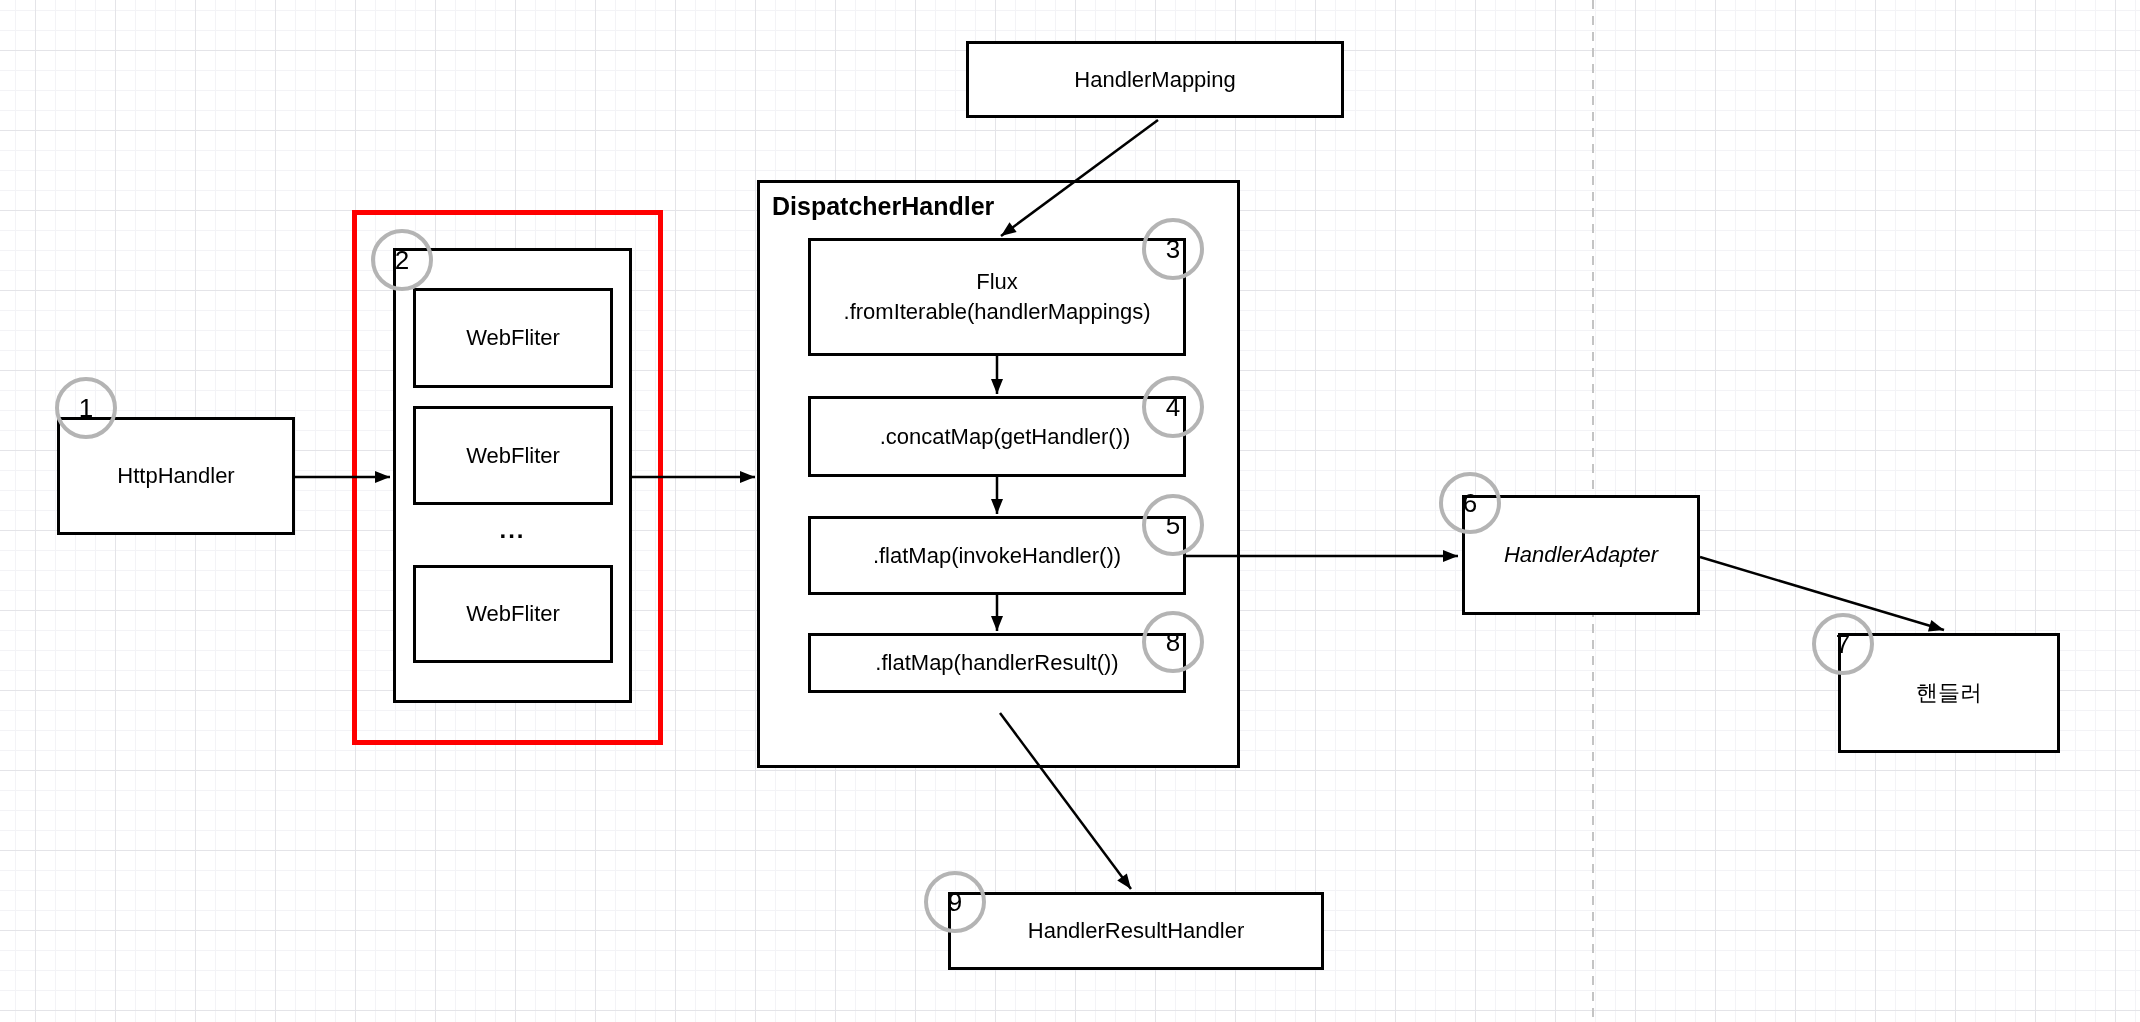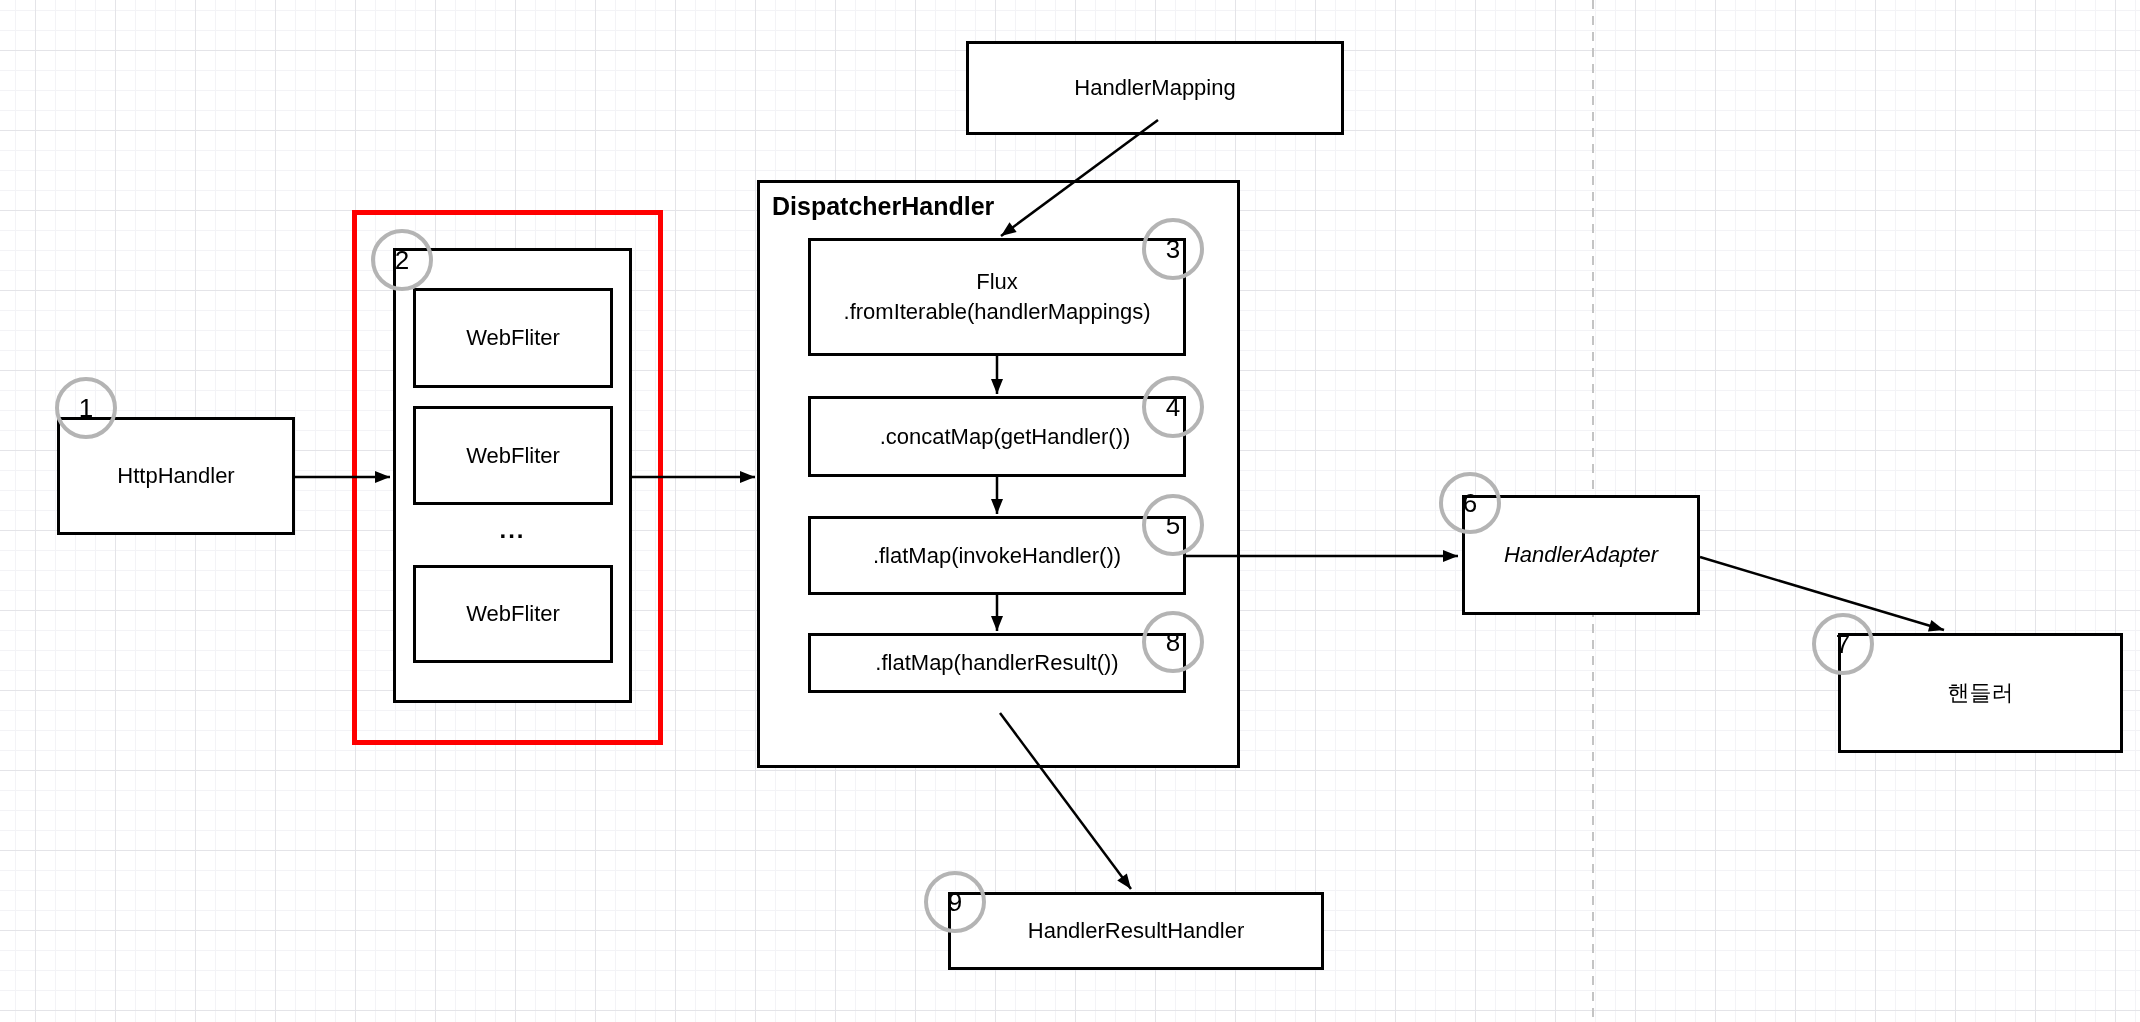--- a/index.html
+++ b/index.html
@@ -92,21 +92,21 @@
 </style>
 </head>
 <body>
 
 <div class="canvas">
 
   <svg class="overlay divider-layer">
     <line x1="1593" y1="0" x2="1593" y2="1022" stroke="#c4c4c4" stroke-width="2" stroke-dasharray="9 7"></line>
   </svg>
 
-  <div class="node" style="left:966px; top:41px; width:378px; height:94px;">
+  <div class="node" style="left:966px; top:41px; width:378px; height:77px;">
     <span>HandlerMapping</span>
   </div>
 
   <div class="node" style="left:57px; top:417px; width:238px; height:118px;">
     <span>HttpHandler</span>
   </div>
 
   <div class="red-group" style="left:352px; top:210px; width:311px; height:535px;"></div>
 
   <div class="container-box" style="left:393px; top:248px; width:239px; height:455px;"></div>
@@ -141,21 +141,21 @@
   </div>
 
   <div class="node" style="left:808px; top:633px; width:378px; height:60px;">
     <span>.flatMap(handlerResult())</span>
   </div>
 
   <div class="node" style="left:1462px; top:495px; width:238px; height:120px;font-style:italic;">
     <span>HandlerAdapter</span>
   </div>
 
-  <div class="node" style="left:1838px; top:633px; width:285px; height:120px;">
+  <div class="node" style="left:1838px; top:633px; width:222px; height:120px;">
     <span>핸들러</span>
   </div>
 
   <div class="node" style="left:948px; top:892px; width:376px; height:78px;">
     <span>HandlerResultHandler</span>
   </div>
 
   <svg class="overlay arrow-layer">
     <defs>
       <marker id="ah" markerUnits="userSpaceOnUse" markerWidth="20" markerHeight="16" refX="17" refY="8" orient="auto">

